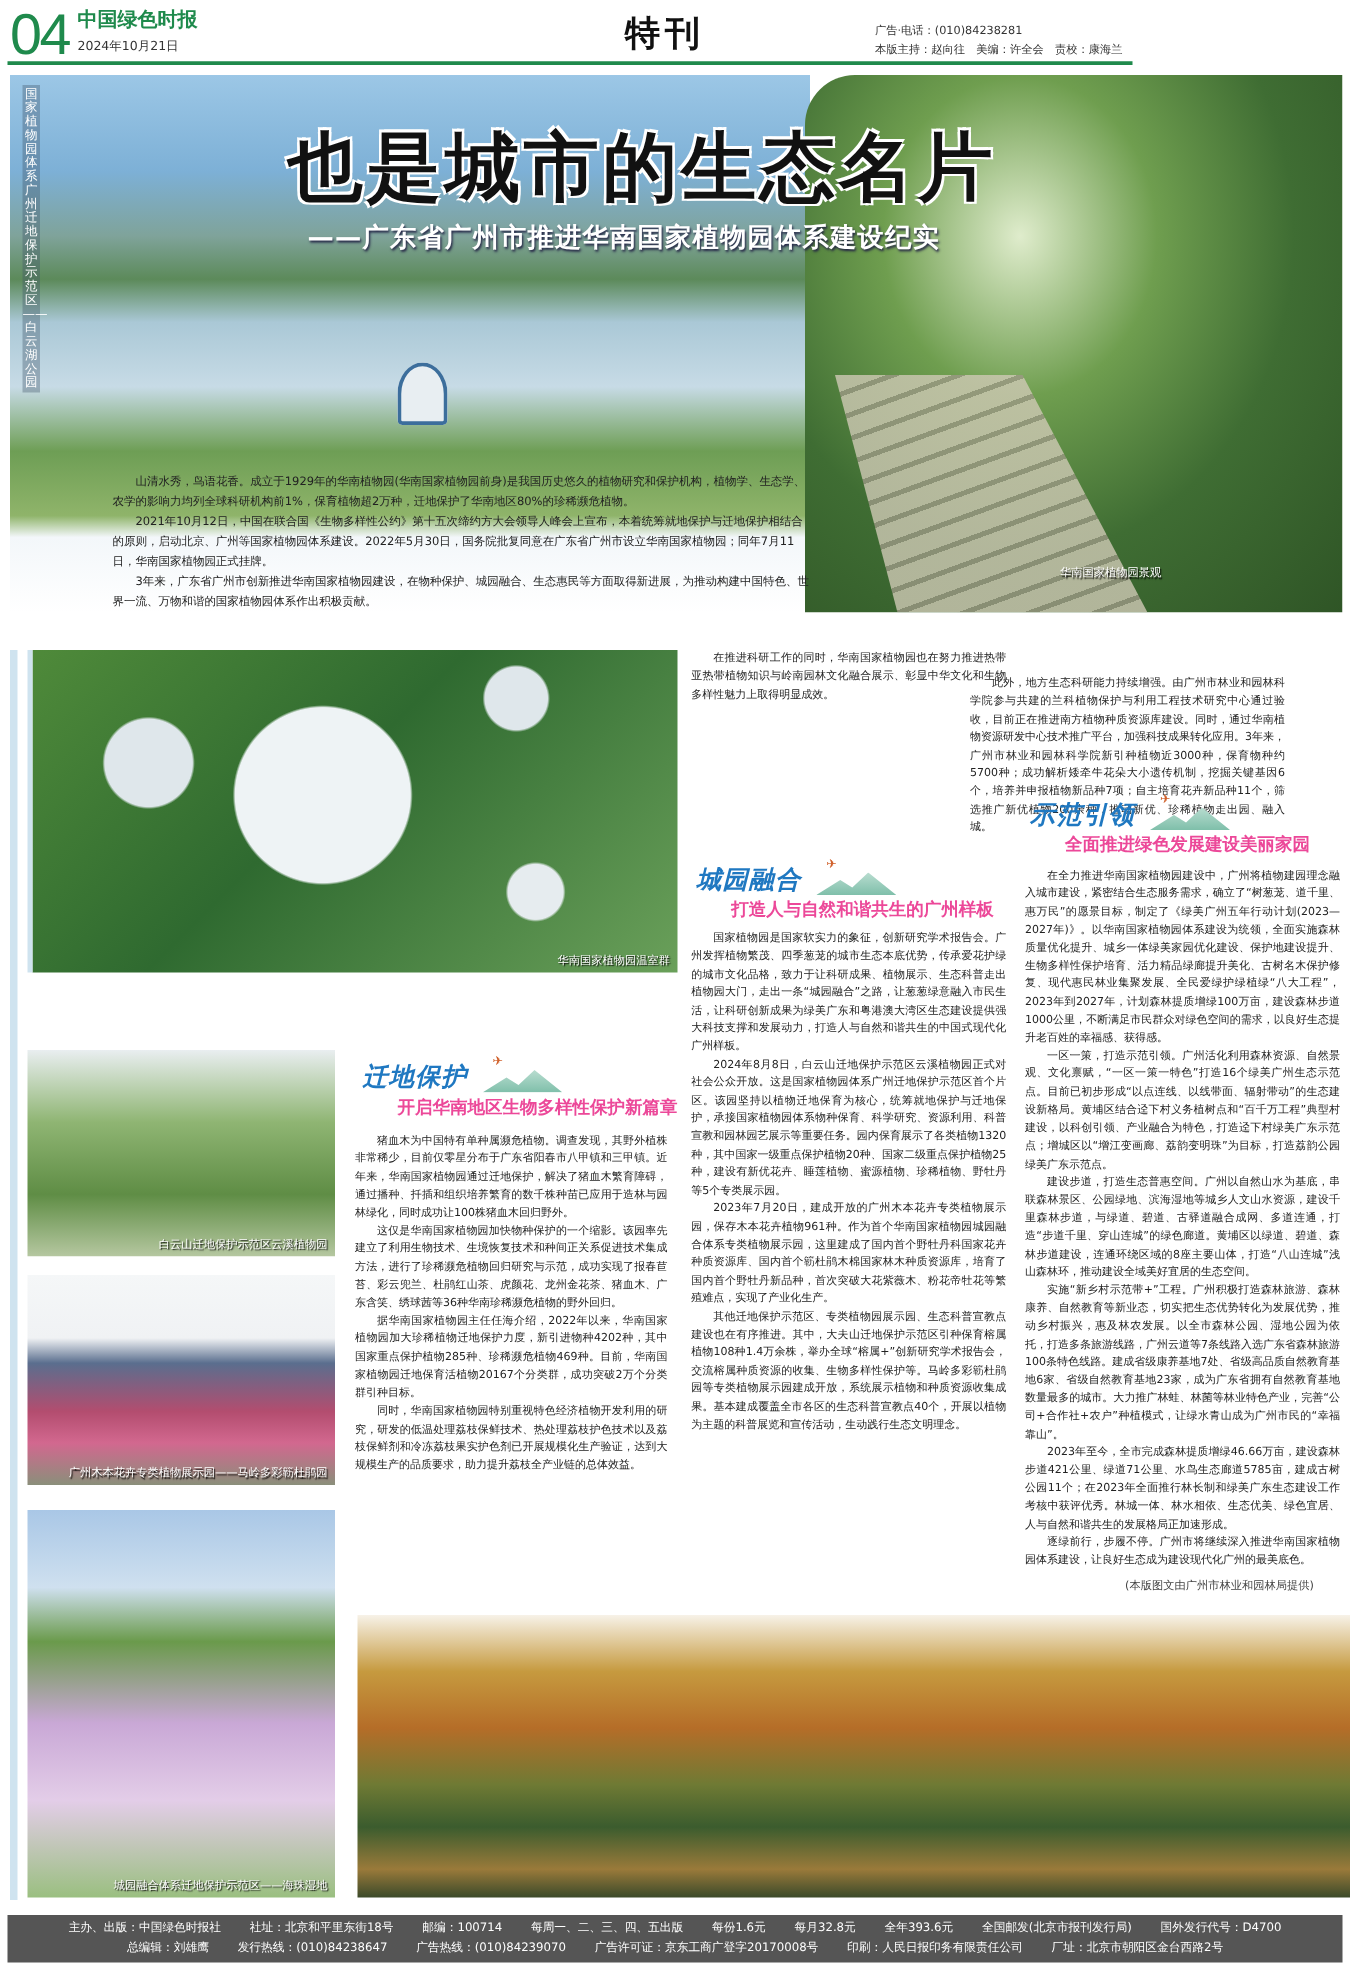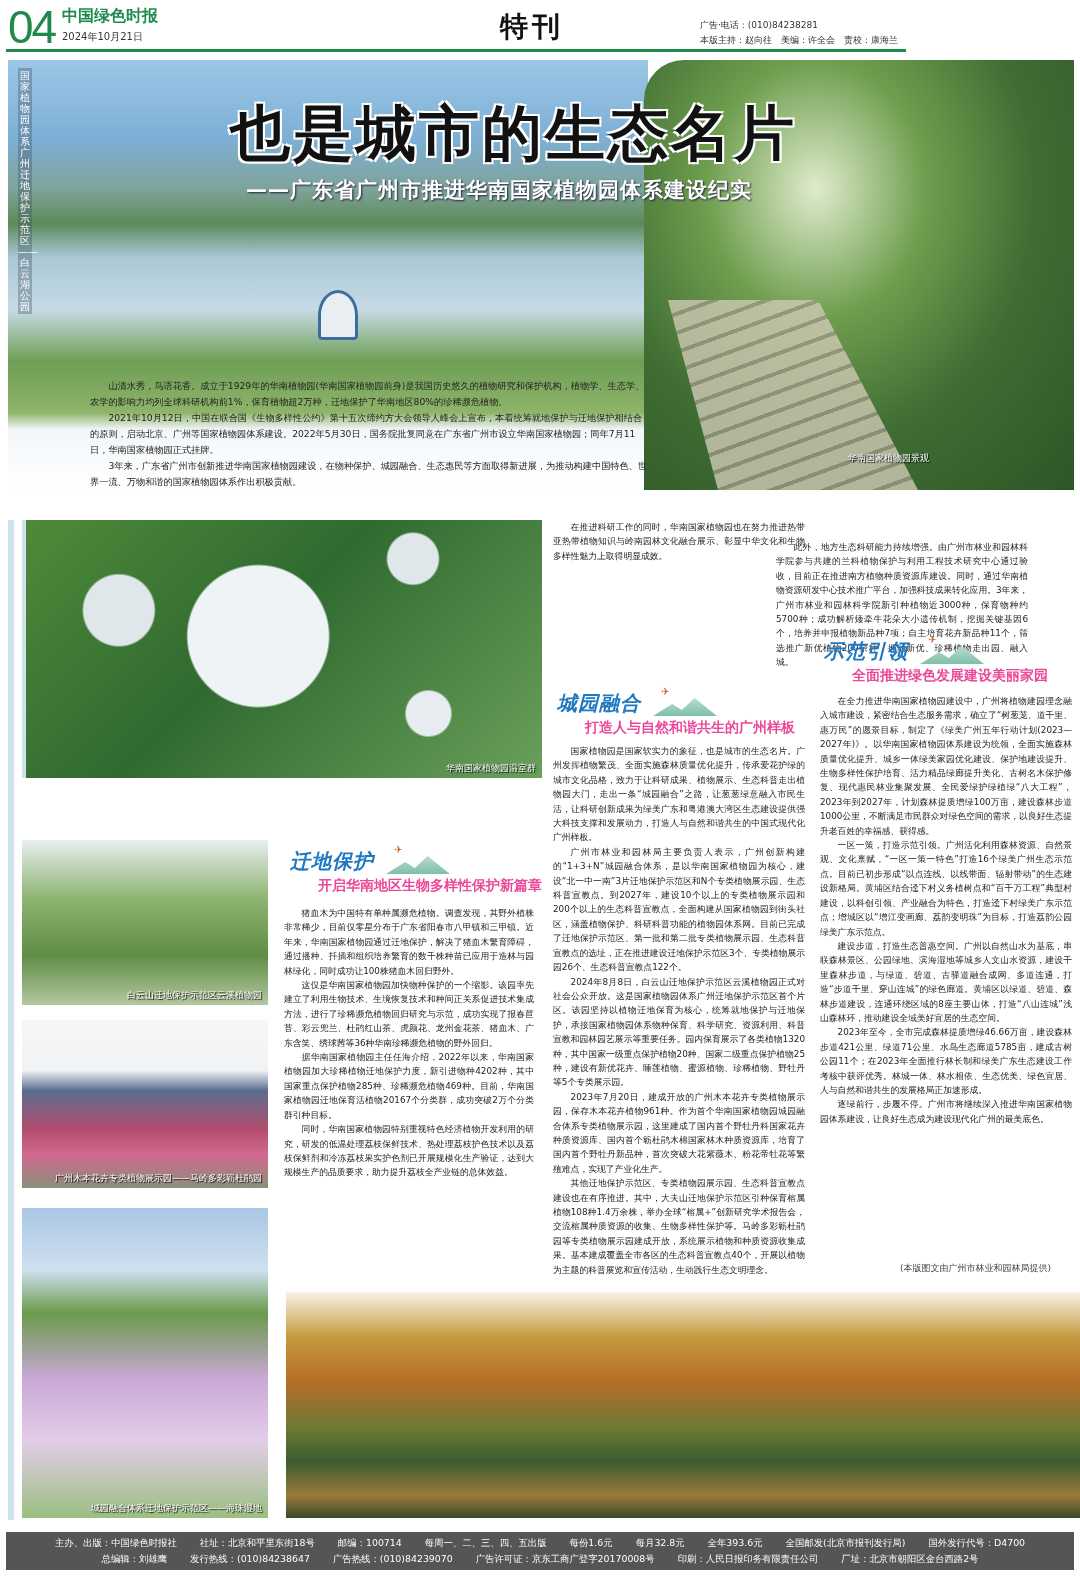--- a/index.html
+++ b/index.html
@@ -125,41 +125,41 @@
   <p>在推进科研工作的同时，华南国家植物园也在努力推进热带亚热带植物知识与岭南园林文化融合展示、彰显中华文化和生物多样性魅力上取得明显成效。</p>
 </div>
 
 <div class="sec-head h2">
   <div class="sec-kicker">城园融合</div>
   <span class="sec-mtn"></span>
   <span class="sec-bird">✈</span>
   <div class="sec-title">打造人与自然和谐共生的广州样板</div>
 </div>
 <div class="col col2b">
-  <p>国家植物园是国家软实力的象征，也是城市的生态名片。广州发挥植物繁茂、全面实施森林质量优化提升，传承爱花护绿的城市文化品格，致力于让科研成果、植物展示、生态科普走出植物园大门，走出一条“城园融合”之路，让葱葱绿意融入市民生活，让科研创新成果为绿美广东和粤港澳大湾区生态建设提供强大科技支撑和发展动力，打造人与自然和谐共生的中国式现代化广州样板。</p>
-  <p>广州市林业和园林局主要负责人表示，广州创新构建的“1+3+N”城园融合体系，是以华南国家植物园为核心，建设“北一中一南”3片迁地保护示范区和N个专类植物展示园、生态科普宣教点。到2027年，建设10个以上的专类植物展示园和200个以上的生态科普宣教点，全面构建从国家植物园到街头社区，涵盖植物保护、科研科普功能的植物园体系网。目前已完成了迁地保护示范区、第一批和第二批专类植物展示园、生态科普宣教点的选址，正在推进建设迁地保护示范区3个、专类植物展示园26个、生态科普宣教点122个。</p>
+  <p>国家植物园是国家软实力的象征，创新研究学术报告会。广州发挥植物繁茂、四季葱茏的城市生态本底优势，传承爱花护绿的城市文化品格，致力于让科研成果、植物展示、生态科普走出植物园大门，走出一条“城园融合”之路，让葱葱绿意融入市民生活，让科研创新成果为绿美广东和粤港澳大湾区生态建设提供强大科技支撑和发展动力，打造人与自然和谐共生的中国式现代化广州样板。</p>
   <p>2024年8月8日，白云山迁地保护示范区云溪植物园正式对社会公众开放。这是国家植物园体系广州迁地保护示范区首个片区。该园坚持以植物迁地保育为核心，统筹就地保护与迁地保护，承接国家植物园体系物种保育、科学研究、资源利用、科普宣教和园林园艺展示等重要任务。园内保育展示了各类植物1320种，其中国家一级重点保护植物20种、国家二级重点保护植物25种，建设有新优花卉、睡莲植物、蜜源植物、珍稀植物、野牡丹等5个专类展示园。</p>
   <p>2023年7月20日，建成开放的广州木本花卉专类植物展示园，保存木本花卉植物961种。作为首个华南国家植物园城园融合体系专类植物展示园，这里建成了国内首个野牡丹科国家花卉种质资源库、国内首个簕杜鹃木棉国家林木种质资源库，培育了国内首个野牡丹新品种，首次突破大花紫薇木、粉花帝牡花等繁殖难点，实现了产业化生产。</p>
   <p>其他迁地保护示范区、专类植物园展示园、生态科普宣教点建设也在有序推进。其中，大夫山迁地保护示范区引种保育榕属植物108种1.4万余株，举办全球“榕属+”创新研究学术报告会，交流榕属种质资源的收集、生物多样性保护等。马岭多彩簕杜鹃园等专类植物展示园建成开放，系统展示植物和种质资源收集成果。基本建成覆盖全市各区的生态科普宣教点40个，开展以植物为主题的科普展览和宣传活动，生动践行生态文明理念。</p>
 </div>
 
 <div class="col col3">
   <p>此外，地方生态科研能力持续增强。由广州市林业和园林科学院参与共建的兰科植物保护与利用工程技术研究中心通过验收，目前正在推进南方植物种质资源库建设。同时，通过华南植物资源研发中心技术推广平台，加强科技成果转化应用。3年来，广州市林业和园林科学院新引种植物近3000种，保育物种约5700种；成功解析矮牵牛花朵大小遗传机制，挖掘关键基因6个，培养并申报植物新品种7项；自主培育花卉新品种11个，筛选推广新优植物200余种，推动新优、珍稀植物走出园、融入城。</p>
 </div>
 
 <div class="sec-head h3">
   <div class="sec-kicker">示范引领</div>
   <span class="sec-mtn"></span>
   <span class="sec-bird">✈</span>
   <div class="sec-title">全面推进绿色发展建设美丽家园</div>
 </div>
 <div class="col col3b">
   <p>在全力推进华南国家植物园建设中，广州将植物建园理念融入城市建设，紧密结合生态服务需求，确立了“树葱茏、道千里、惠万民”的愿景目标，制定了《绿美广州五年行动计划(2023—2027年)》。以华南国家植物园体系建设为统领，全面实施森林质量优化提升、城乡一体绿美家园优化建设、保护地建设提升、生物多样性保护培育、活力精品绿廊提升美化、古树名木保护修复、现代惠民林业集聚发展、全民爱绿护绿植绿“八大工程”，2023年到2027年，计划森林提质增绿100万亩，建设森林步道1000公里，不断满足市民群众对绿色空间的需求，以良好生态提升老百姓的幸福感、获得感。</p>
   <p>一区一策，打造示范引领。广州活化利用森林资源、自然景观、文化禀赋，“一区一策一特色”打造16个绿美广州生态示范点。目前已初步形成“以点连线、以线带面、辐射带动”的生态建设新格局。黄埔区结合迳下村义务植树点和“百千万工程”典型村建设，以科创引领、产业融合为特色，打造迳下村绿美广东示范点；增城区以“增江变画廊、荔韵变明珠”为目标，打造荔韵公园绿美广东示范点。</p>
   <p>建设步道，打造生态普惠空间。广州以自然山水为基底，串联森林景区、公园绿地、滨海湿地等城乡人文山水资源，建设千里森林步道，与绿道、碧道、古驿道融合成网、多道连通，打造“步道千里、穿山连城”的绿色廊道。黄埔区以绿道、碧道、森林步道建设，连通环绕区域的8座主要山体，打造“八山连城”浅山森林环，推动建设全域美好宜居的生态空间。</p>
+  <p>实施“新乡村示范带+”工程。广州积极打造森林旅游、森林康养、自然教育等新业态，切实把生态优势转化为发展优势，推动乡村振兴，惠及林农发展。以全市森林公园、湿地公园为依托，打造多条旅游线路，广州云道等7条线路入选广东省森林旅游100条特色线路。建成省级康养基地7处、省级高品质自然教育基地6家、省级自然教育基地23家，成为广东省拥有自然教育基地数量最多的城市。大力推广林蛙、林菌等林业特色产业，完善“公司+合作社+农户”种植模式，让绿水青山成为广州市民的“幸福靠山”。</p>
   <p>2023年至今，全市完成森林提质增绿46.66万亩，建设森林步道421公里、绿道71公里、水鸟生态廊道5785亩，建成古树公园11个；在2023年全面推行林长制和绿美广东生态建设工作考核中获评优秀。林城一体、林水相依、生态优美、绿色宜居、人与自然和谐共生的发展格局正加速形成。</p>
   <p>逐绿前行，步履不停。广州市将继续深入推进华南国家植物园体系建设，让良好生态成为建设现代化广州的最美底色。</p>
 </div>
 
 <div class="credit-note">(本版图文由广州市林业和园林局提供)</div>
 
 <div class="footer">
   <div class="row">
     <span>主办、出版：中国绿色时报社</span>
     <span>社址：北京和平里东街18号</span>

